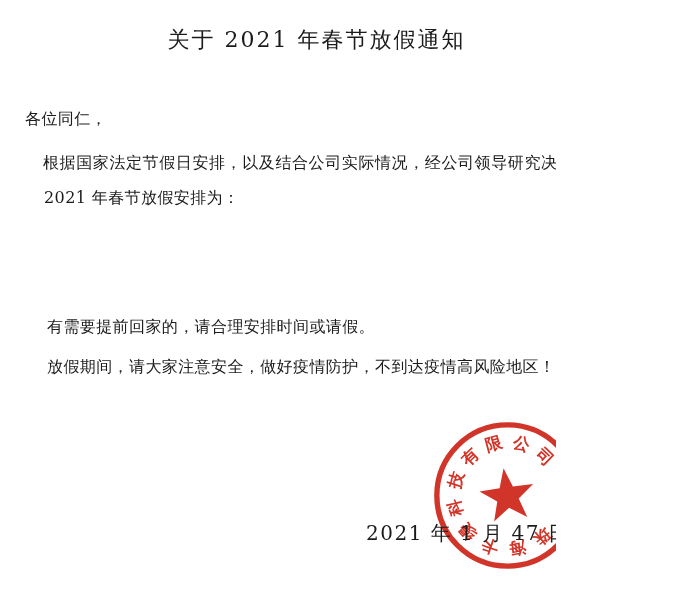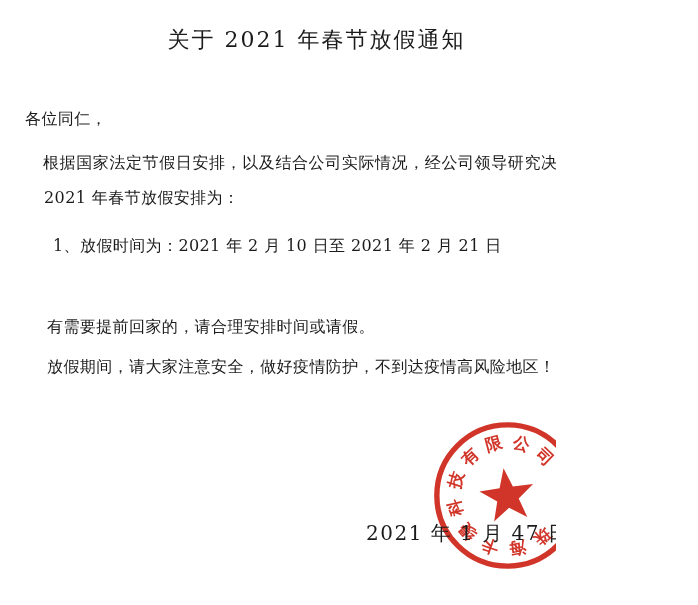--- a/index.html
+++ b/index.html
@@ -54,21 +54,20 @@
 </head>
 <body>
 
 <div class="page">
 
   <div class="title">关于 2021 年春节放假通知</div>
 
   <div class="line l0">各位同仁，</div>
   <div class="line l1">根据国家法定节假日安排，以及结合公司实际情况，经公司领导研究决定，</div>
   <div class="line l2">2021 年春节放假安排为：</div>
-  <div class="line l3">1、放假时间为：2021 年 2 月 10 日至 2021 年 2 月 21 日</div>
   <div class="line l5">有需要提前回家的，请合理安排时间或请假。</div>
   <div class="line l6">放假期间，请大家注意安全，做好疫情防护，不到达疫情高风险地区！</div>
 
   <svg class="seal" viewBox="0 0 160 160" xmlns="http://www.w3.org/2000/svg">
     <circle cx="80" cy="80" r="72" fill="none" stroke-width="5.5" stroke="#cf291c"></circle>
     <polygon points="75.96,52.28 85.45,70.76 106.07,68.29 91.42,83.01 100.15,101.86 81.61,92.49 66.38,106.60 69.57,86.09 51.44,75.97 71.94,72.66" fill="#cf291c"></polygon>
     <g text-anchor="middle">
       <text x="80" y="31" transform="rotate(140 80 80)" fill="#cf291c">珠</text>
       <text x="80" y="31" transform="rotate(169 80 80)" fill="#cf291c">海</text>
       <text x="80" y="31" transform="rotate(199 80 80)" fill="#cf291c">卡</text>

